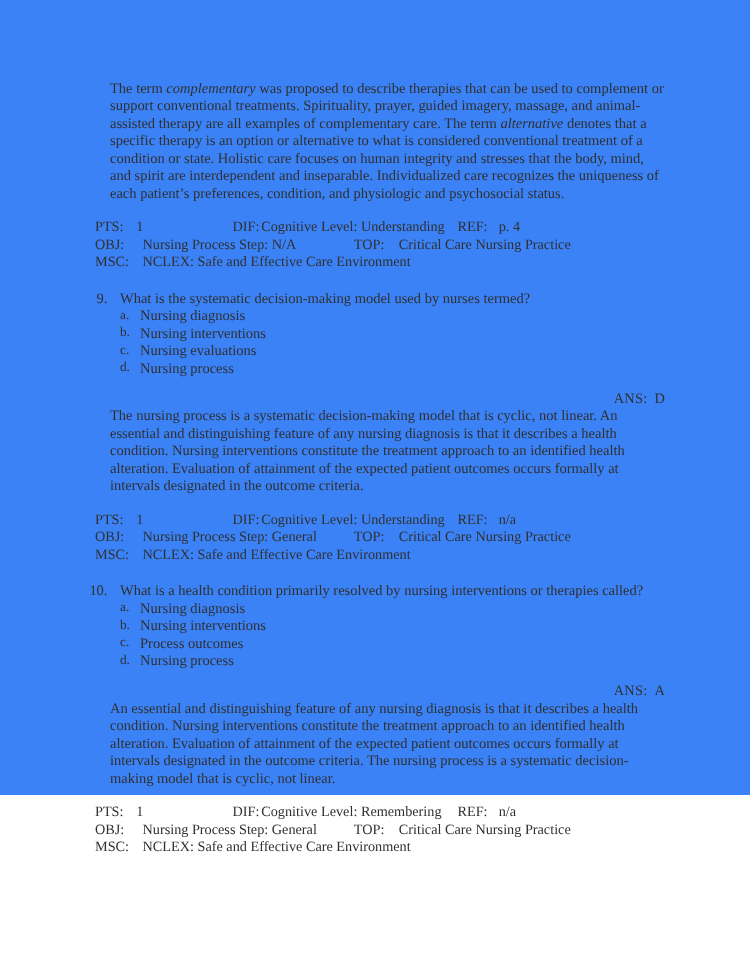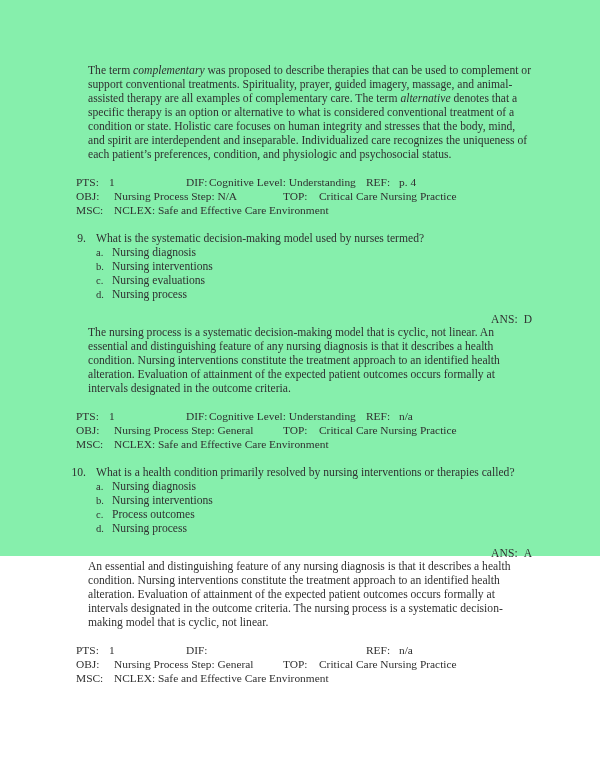--- a/index.html
+++ b/index.html
@@ -13,22 +13,22 @@
     position: relative;
     font-family: "Liberation Serif", "DejaVu Serif", serif;
     color: #2b2b2b;
     overflow: hidden;
   }
   .page {
     position: absolute;
     left: 0;
     top: 0;
     width: 600px;
-    height: 556px;
-    background: #86efac;
+    height: 636px;
+    background: #3b82f6;
   }
   .content {
     position: absolute;
     left: 68px;
     top: 64px;
     width: 464px;
   }
 
   
   .para {
@@ -236,20 +236,21 @@
     </div>
     <p class="para">An essential and distinguishing feature of any nursing diagnosis is that it describes a health condition. Nursing interventions constitute the treatment approach to an identified health alteration. Evaluation of attainment of the expected patient outcomes occurs formally at intervals designated in the outcome criteria. The nursing process is a systematic decision-making model that is cyclic, not linear.</p>
 
     <div class="spacer-md"></div>
 
     <div class="meta">
       <div class="meta-row">
         <span class="m-key">PTS:</span>
         <span class="m-pts-val">1</span>
         <span class="m-dif-key">DIF:</span>
+        <span class="m-dif-val">Cognitive Level: Remembering</span>
         <span class="m-ref-key">REF:</span>
         <span class="m-ref-val">n/a</span>
       </div>
       <div class="meta-row">
         <span class="m-key">OBJ:</span>
         <span class="m-obj-val">Nursing Process Step: General</span>
         <span class="m-top-key">TOP:</span>
         <span class="m-top-val">Critical Care Nursing Practice</span>
       </div>
       <div class="meta-row">

